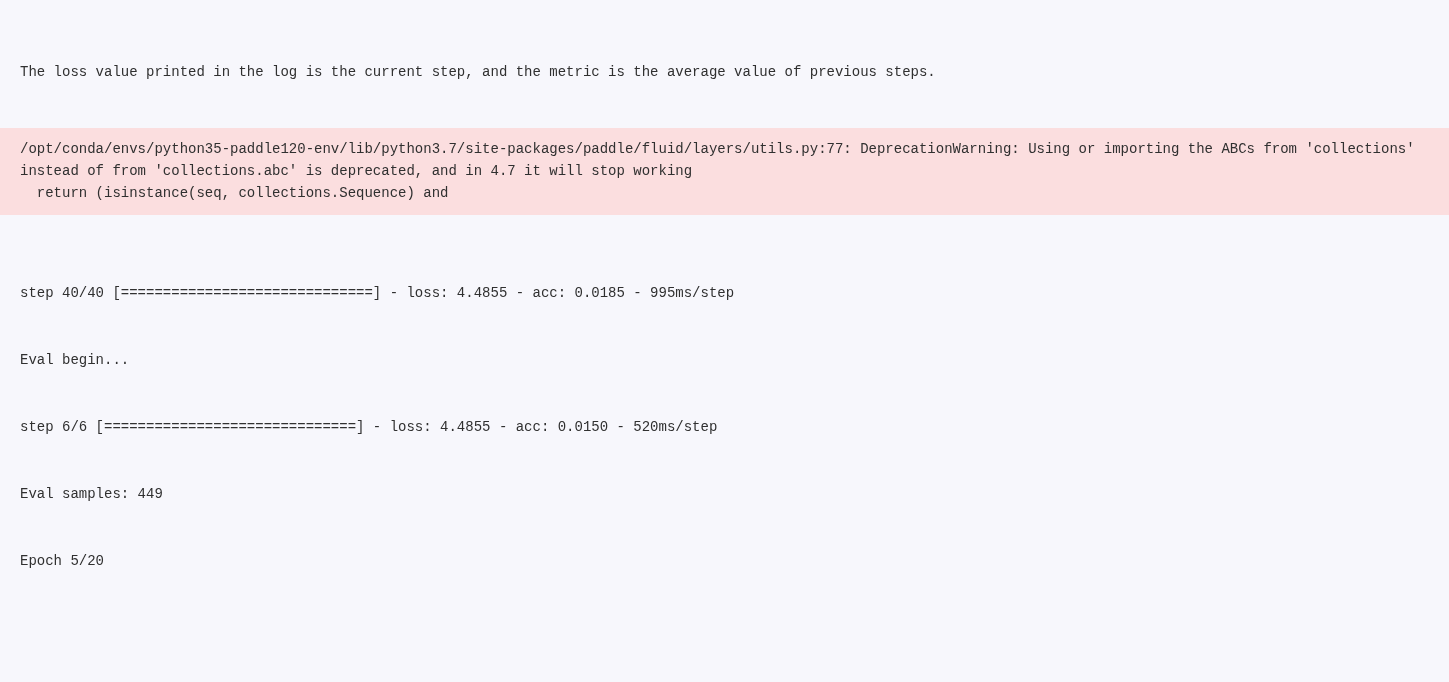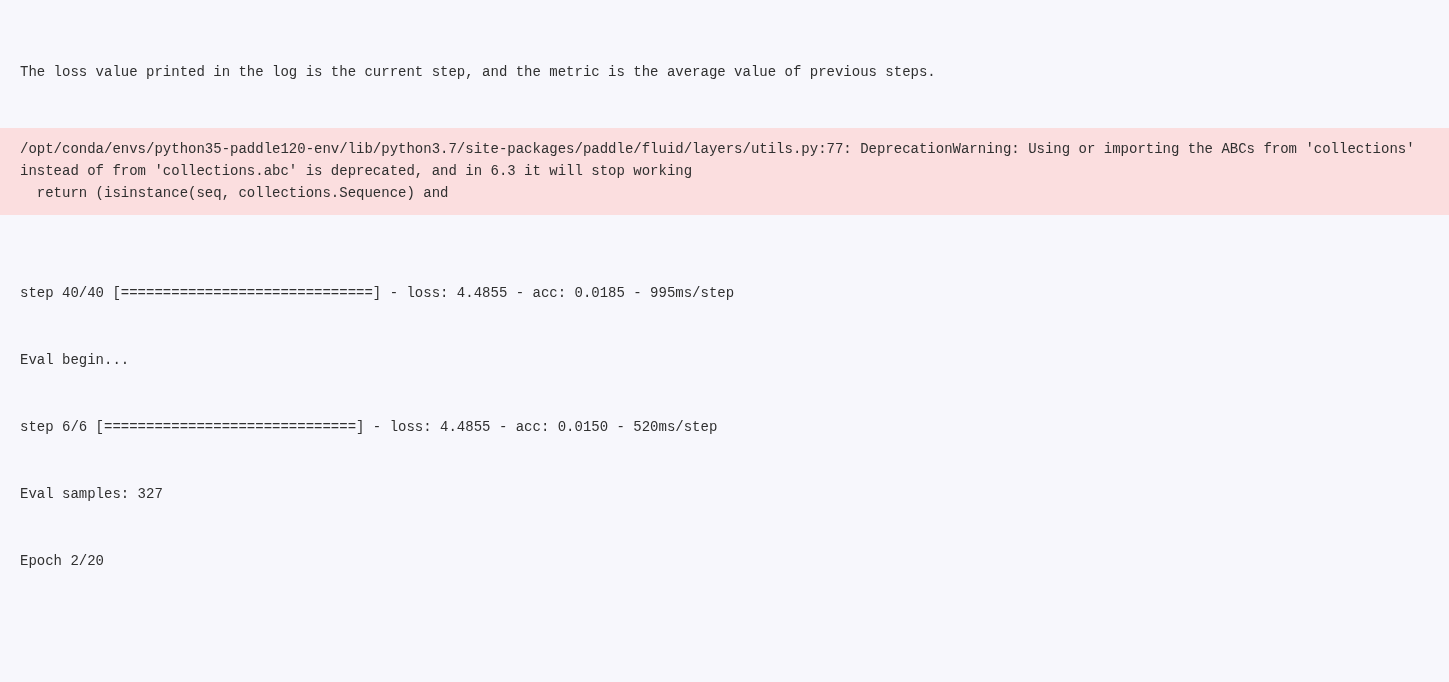--- a/index.html
+++ b/index.html
@@ -34,29 +34,29 @@
     white-space: pre;
   }
 </style>
 </head>
 <body>
 
 <div class="output-block">
   <div class="log-line">The loss value printed in the log is the current step, and the metric is the average value of previous steps.</div>
 </div>
 
-<div class="warning-block">/opt/conda/envs/python35-paddle120-env/lib/python3.7/site-packages/paddle/fluid/layers/utils.py:77: DeprecationWarning: Using or importing the ABCs from 'collections' instead of from 'collections.abc' is deprecated, and in 6.3 it will stop working
+<div class="warning-block">/opt/conda/envs/python35-paddle120-env/lib/python3.7/site-packages/paddle/fluid/layers/utils.py:77: DeprecationWarning: Using or importing the ABCs from 'collections' instead of from 'collections.abc' is deprecated, and in 4.7 it will stop working
   return (isinstance(seq, collections.Sequence) and</div>
 
 <div class="output-block">
   <div class="log-line">step 40/40 [==============================] - loss: 4.4855 - acc: 0.0185 - 995ms/step</div>
   <div class="log-line">Eval begin...</div>
   <div class="log-line">step 6/6 [==============================] - loss: 4.4855 - acc: 0.0150 - 520ms/step</div>
-  <div class="log-line">Eval samples: 327</div>
-  <div class="log-line">Epoch 2/20</div>
+  <div class="log-line">Eval samples: 449</div>
+  <div class="log-line">Epoch 5/20</div>
   
   
   
   
   
   
   
   
   
   

